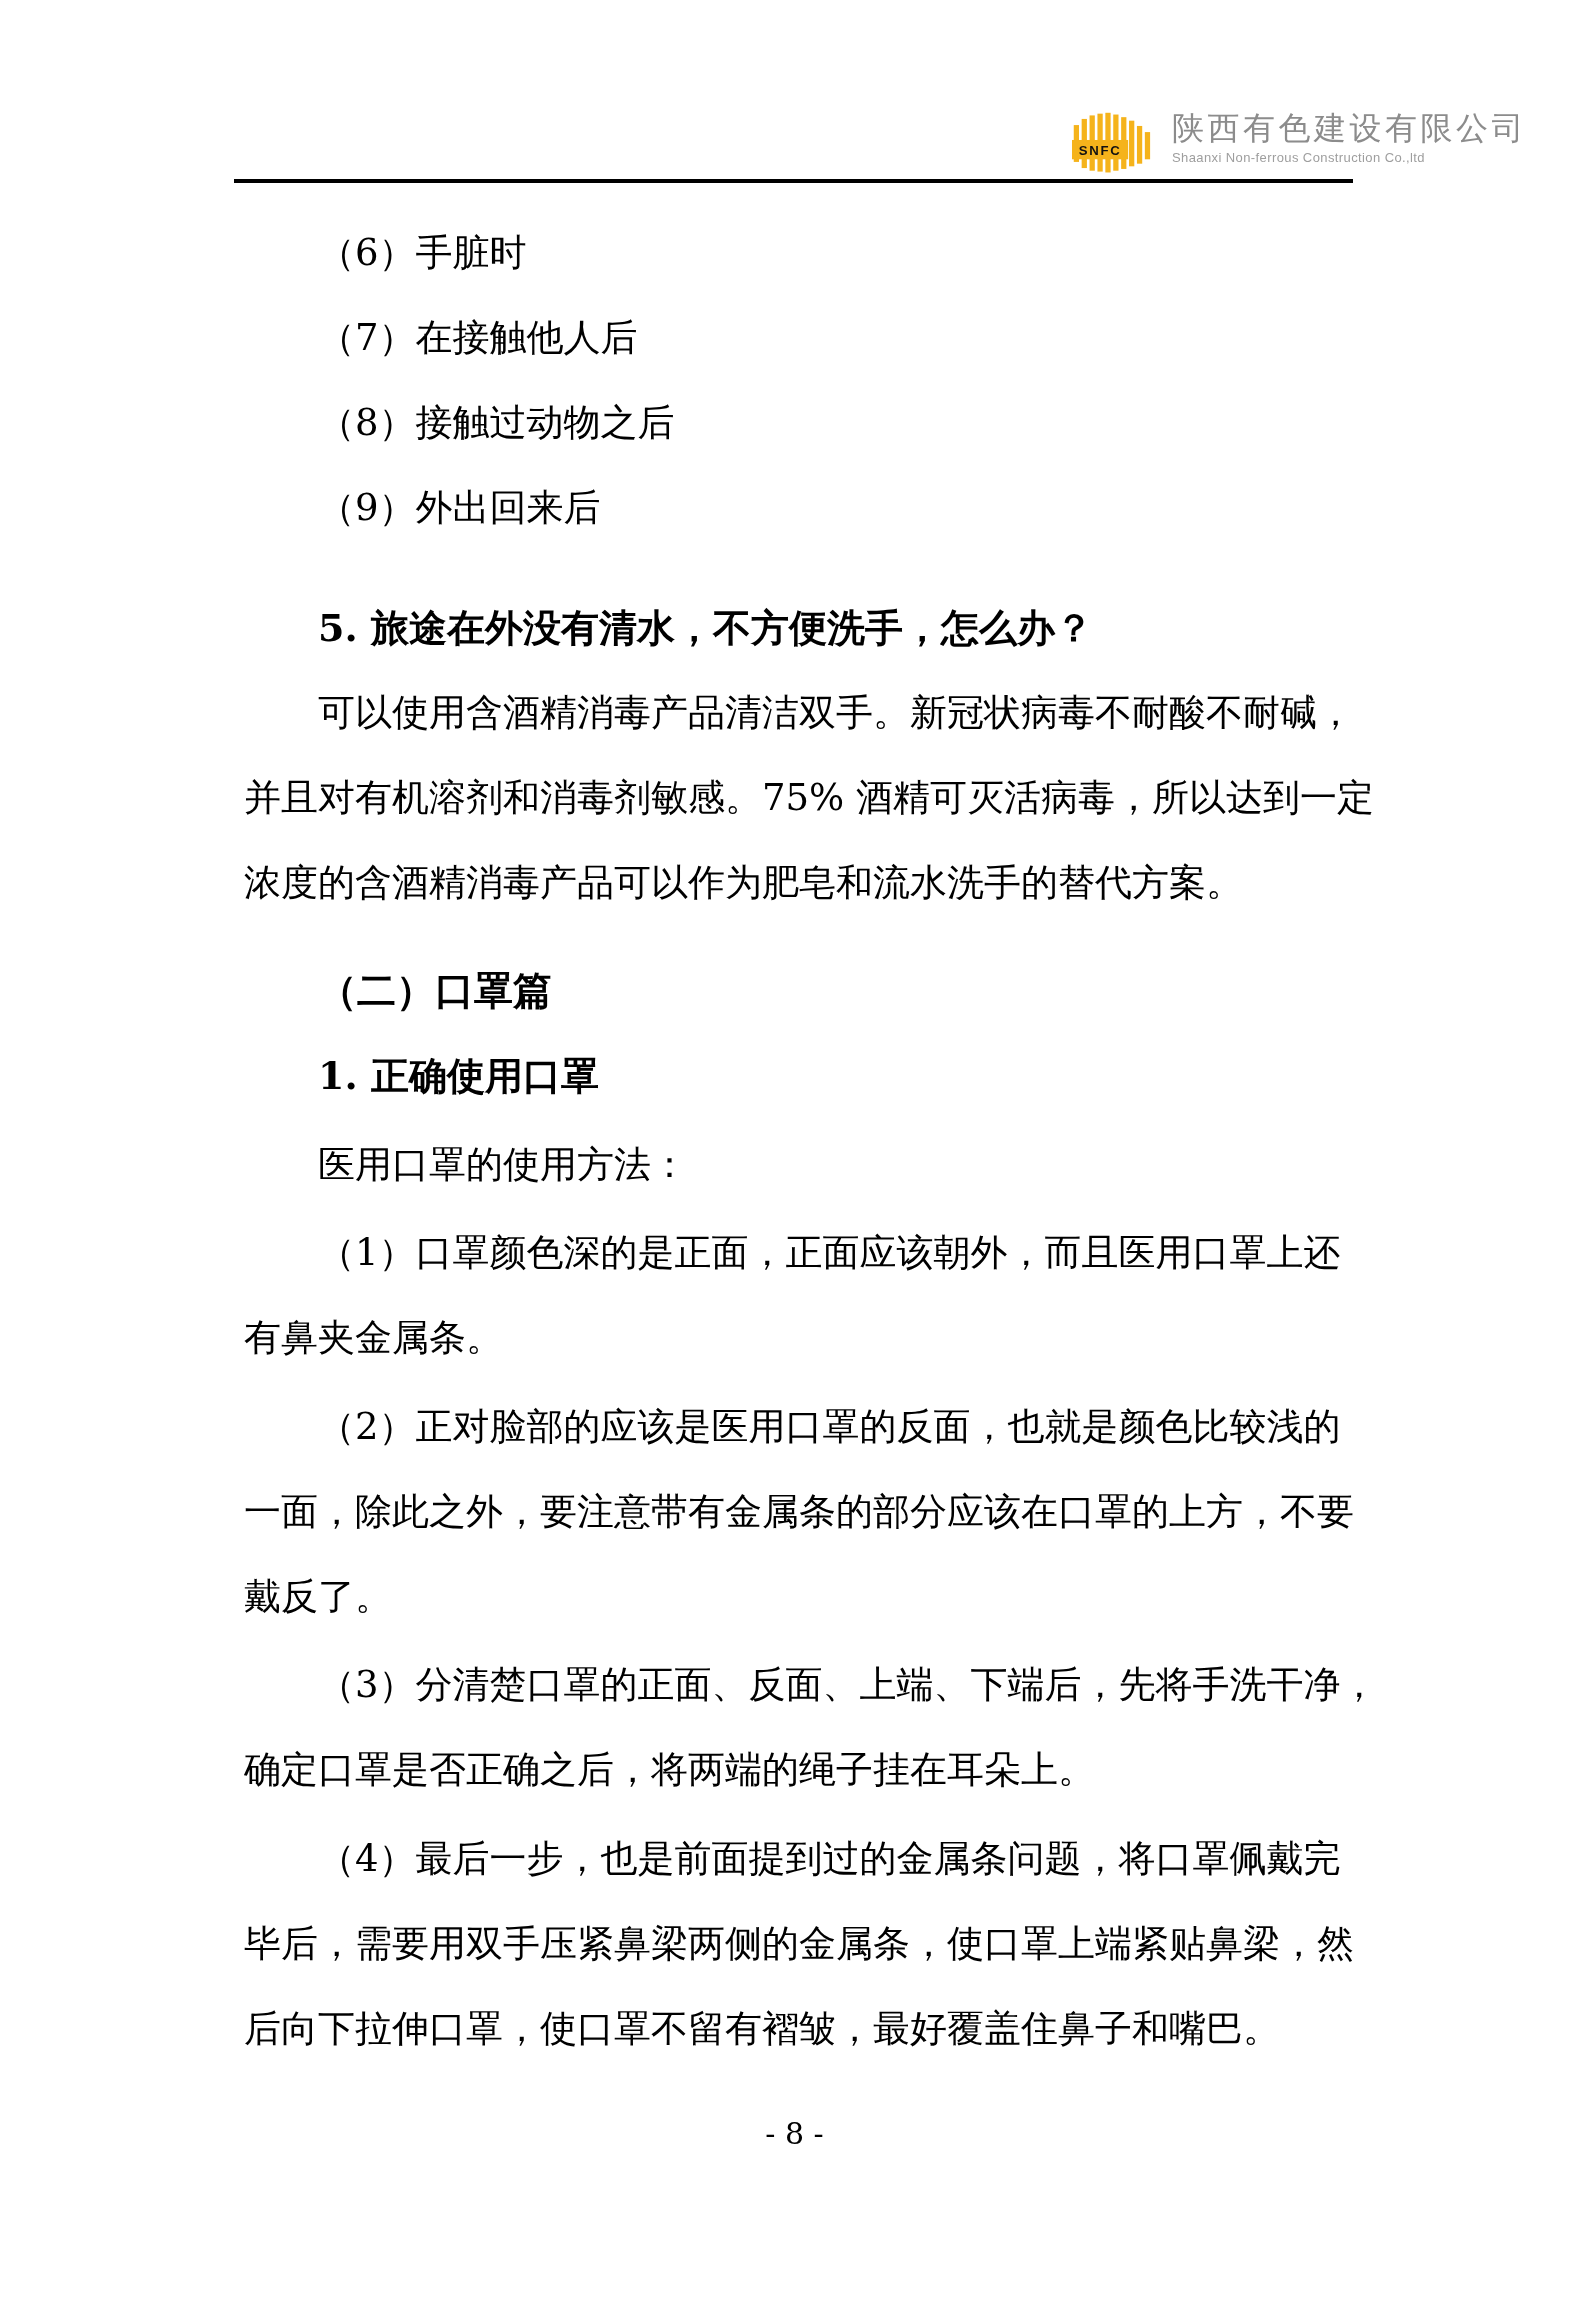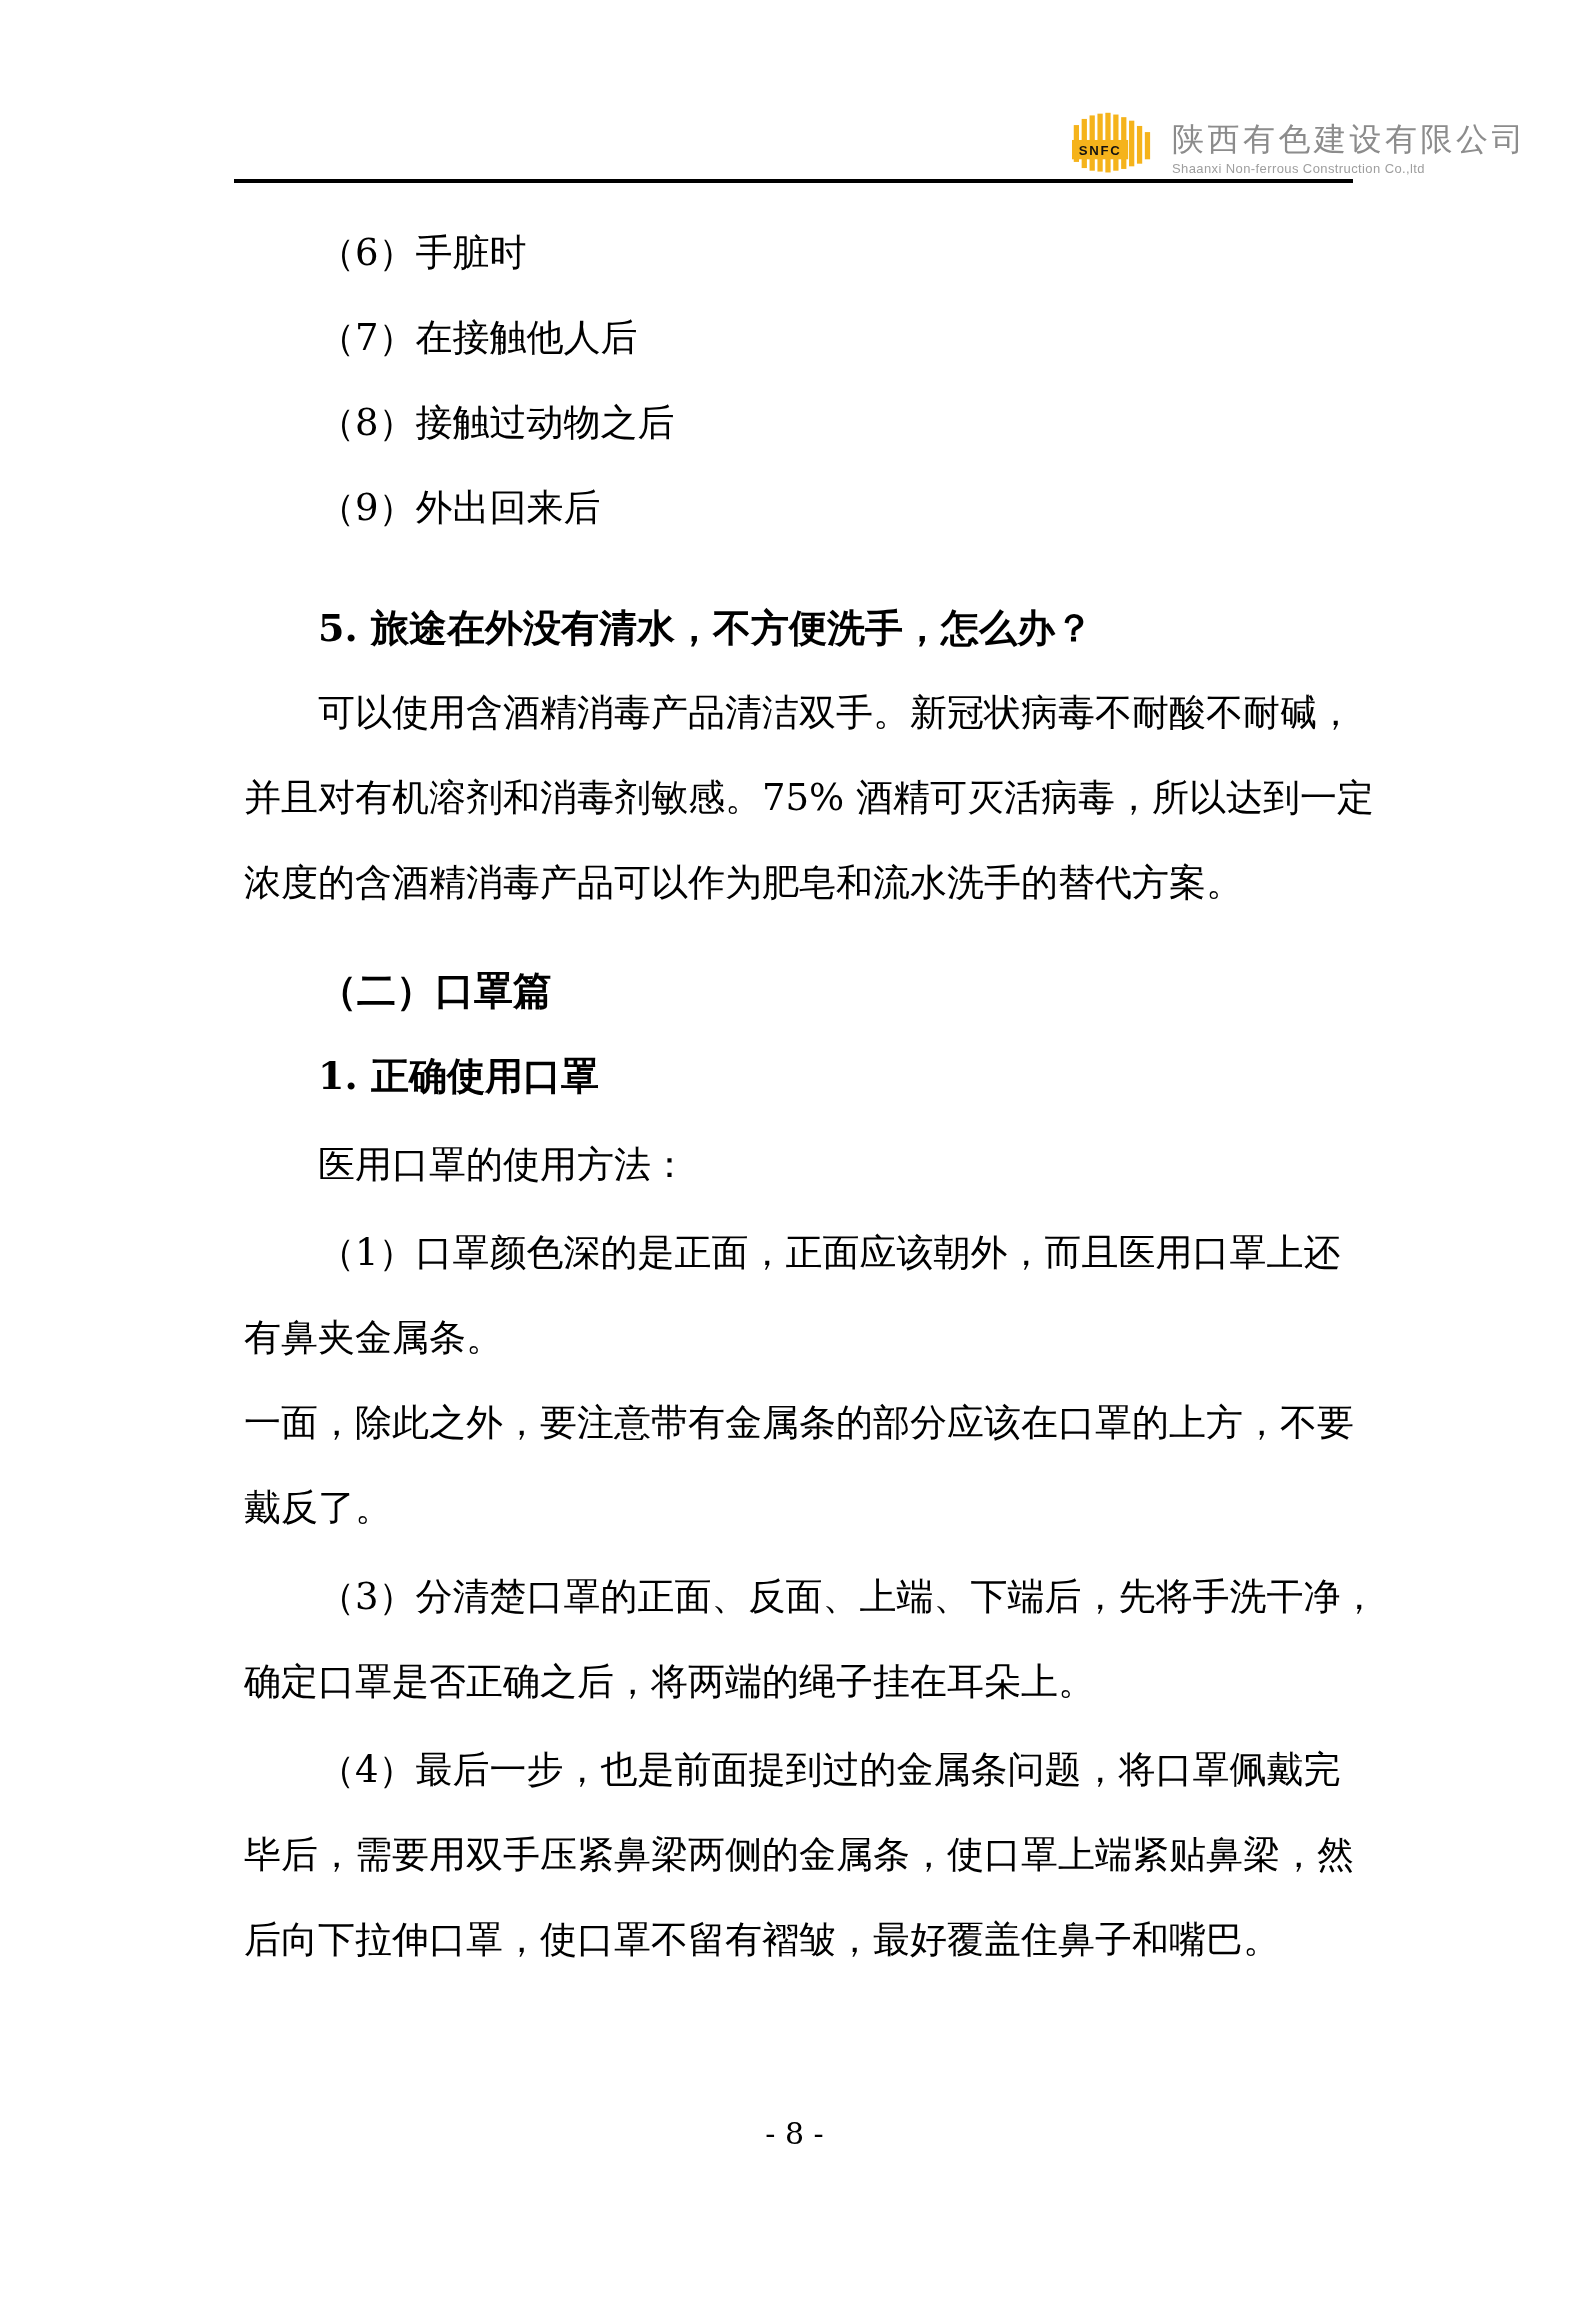--- a/index.html
+++ b/index.html
@@ -7,21 +7,21 @@
     width:1589px;height:2319px;
     background:#ffffff;
     position:relative;
     font-family:"DejaVu Serif", serif;
     color:#000;
     overflow:hidden;
   }
   
   .header-logo{
     position:absolute;top:111px;left:1072px;
-    display:flex;align-items:flex-end;gap:14px;
+    display:flex;align-items:flex-start;gap:14px;
   }
   .logo-mark{width:86px;height:65px;flex:0 0 auto;}
   .logo-text{display:flex;flex-direction:column;line-height:1.1;}
   .logo-zh{
     font-family:"Liberation Sans", sans-serif;
     font-size:32px;color:#8c8c8c;letter-spacing:3.5px;font-weight:500;
     white-space:nowrap;
   }
   .logo-en{
     font-family:"Liberation Sans", sans-serif;
@@ -90,20 +90,21 @@
   <div class="line">并且对有机溶剂和消毒剂敏感。75% 酒精可灭活病毒，所以达到一定</div>
   <div class="line">浓度的含酒精消毒产品可以作为肥皂和流水洗手的替代方案。</div>
 
   <div class="line indent h-big mt-sec">（二）口罩篇</div>
   <div class="line indent h-mid">1. 正确使用口罩</div>
   <div class="line indent mt-step">医用口罩的使用方法：</div>
 
   <div class="line indent mt-step">（1）口罩颜色深的是正面，正面应该朝外，而且医用口罩上还</div>
   <div class="line">有鼻夹金属条。</div>
 
+  <div class="line indent mt-step">（2）正对脸部的应该是医用口罩的反面，也就是颜色比较浅的</div>
   <div class="line">一面，除此之外，要注意带有金属条的部分应该在口罩的上方，不要</div>
   <div class="line">戴反了。</div>
 
   <div class="line indent mt-step">（3）分清楚口罩的正面、反面、上端、下端后，先将手洗干净，</div>
   <div class="line">确定口罩是否正确之后，将两端的绳子挂在耳朵上。</div>
 
   <div class="line indent mt-step">（4）最后一步，也是前面提到过的金属条问题，将口罩佩戴完</div>
   <div class="line">毕后，需要用双手压紧鼻梁两侧的金属条，使口罩上端紧贴鼻梁，然</div>
   <div class="line">后向下拉伸口罩，使口罩不留有褶皱，最好覆盖住鼻子和嘴巴。</div>
 

